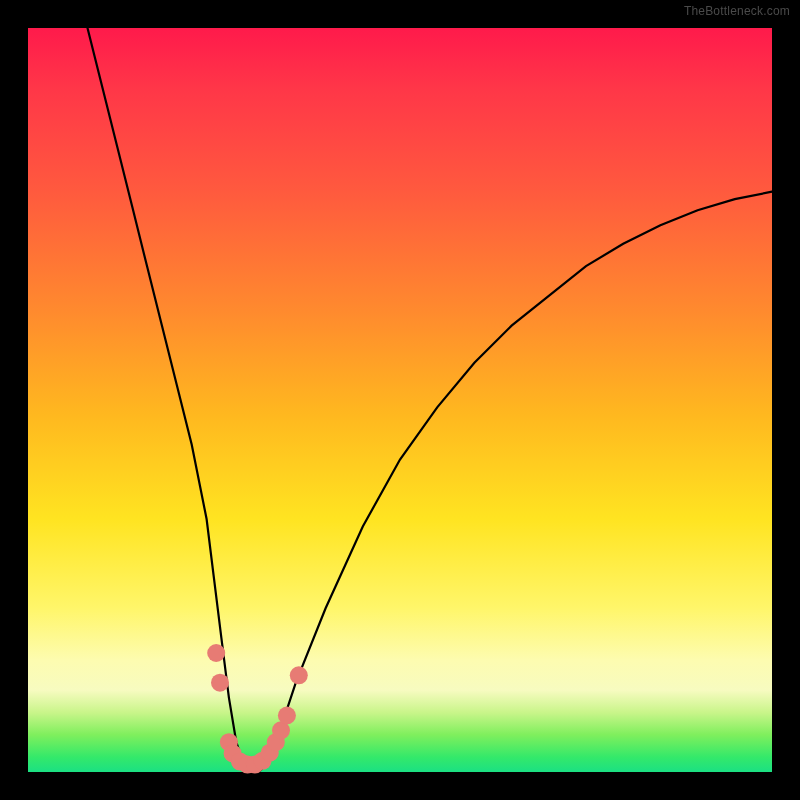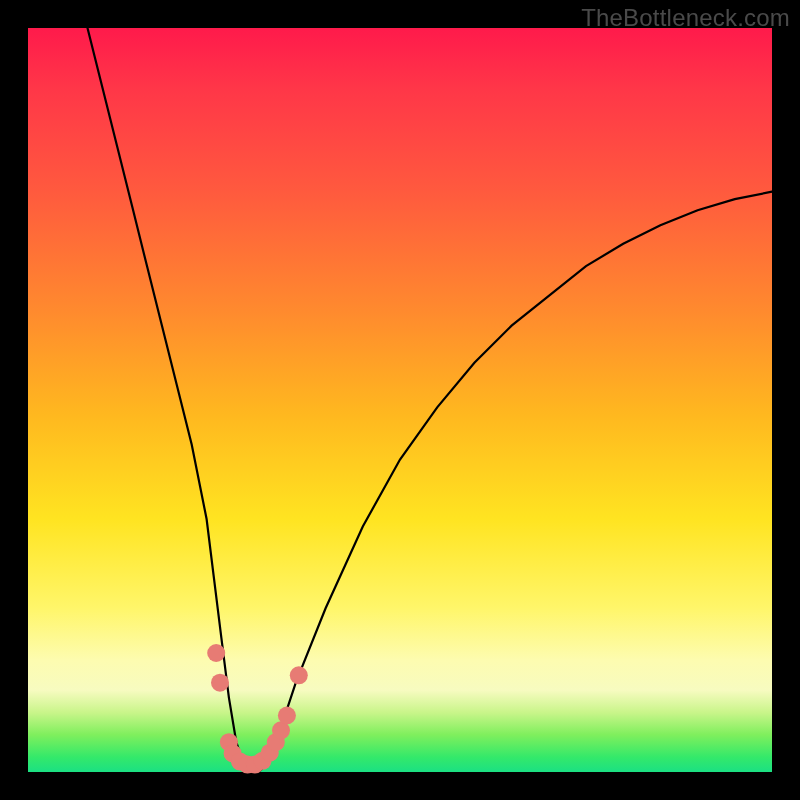--- a/index.html
+++ b/index.html
@@ -41,21 +41,21 @@
       #7fef5d 95%,
       #34e96a 98%,
       #1be083 100%
     );
   }
   .watermark {
     position: absolute;
     top: 4px;
     right: 10px;
     color: #4a4a4a;
-    font-size: 24px;
+    font-size: 12px;
     letter-spacing: 0.2px;
     font-weight: 500;
   }
   svg.curve {
     position: absolute;
     left: 0;
     top: 0;
     width: 744px;
     height: 744px;
     overflow: visible;

